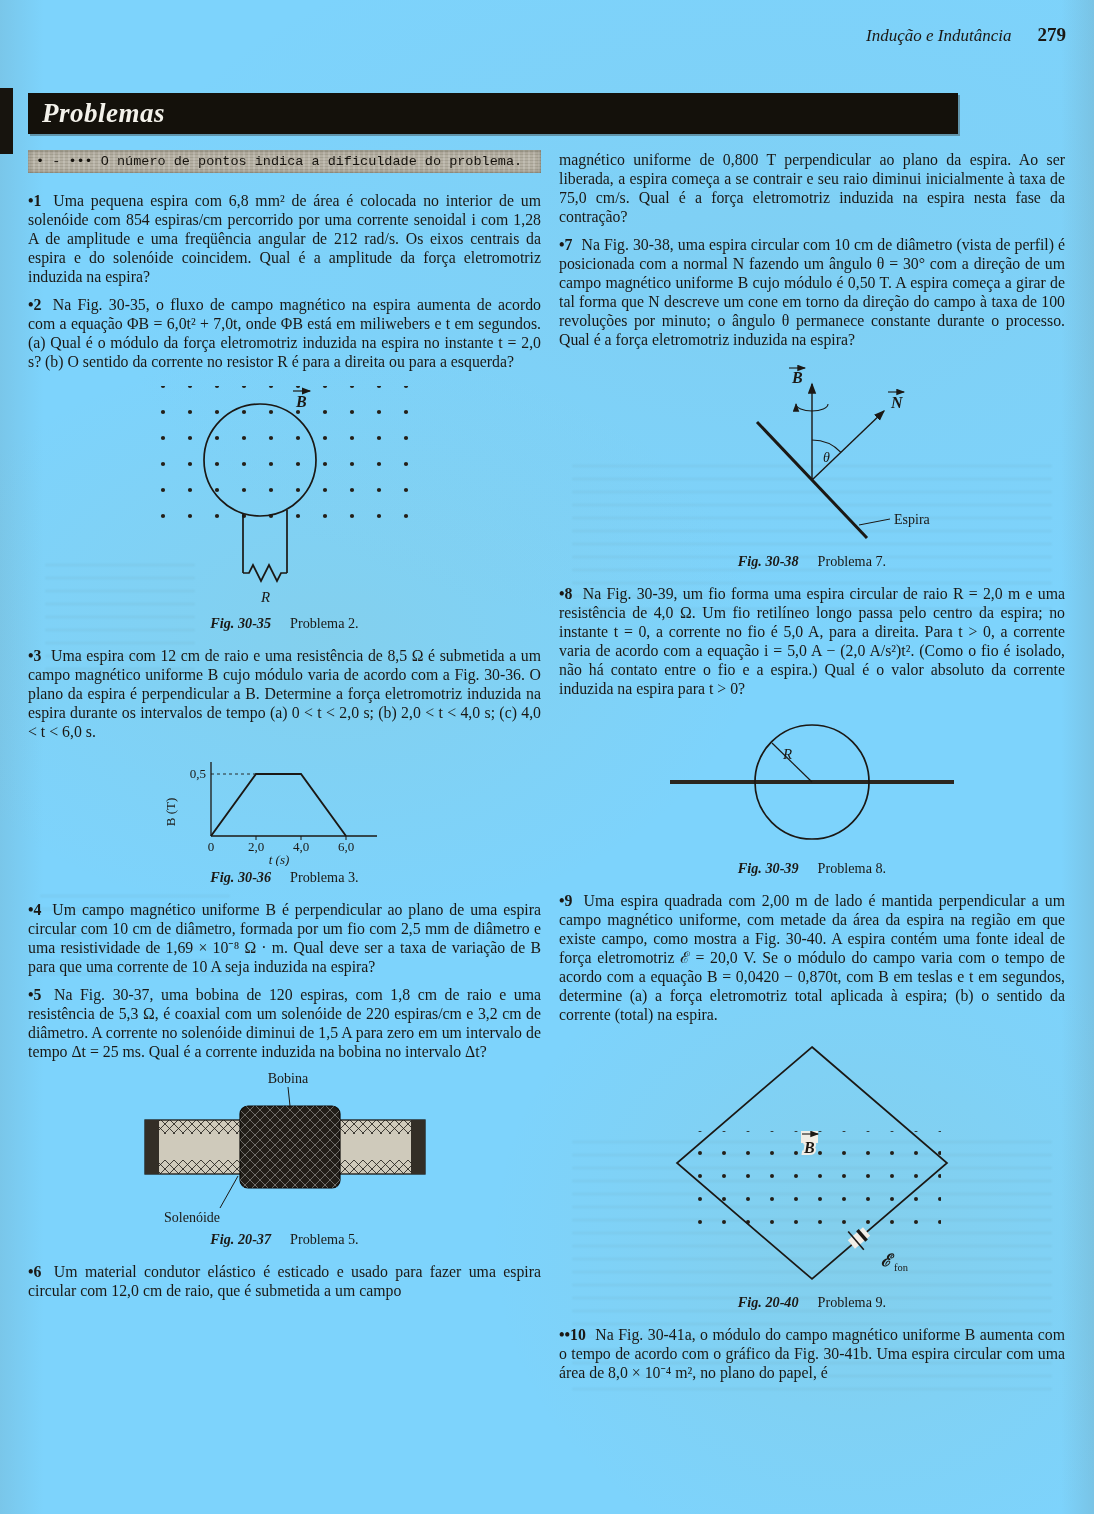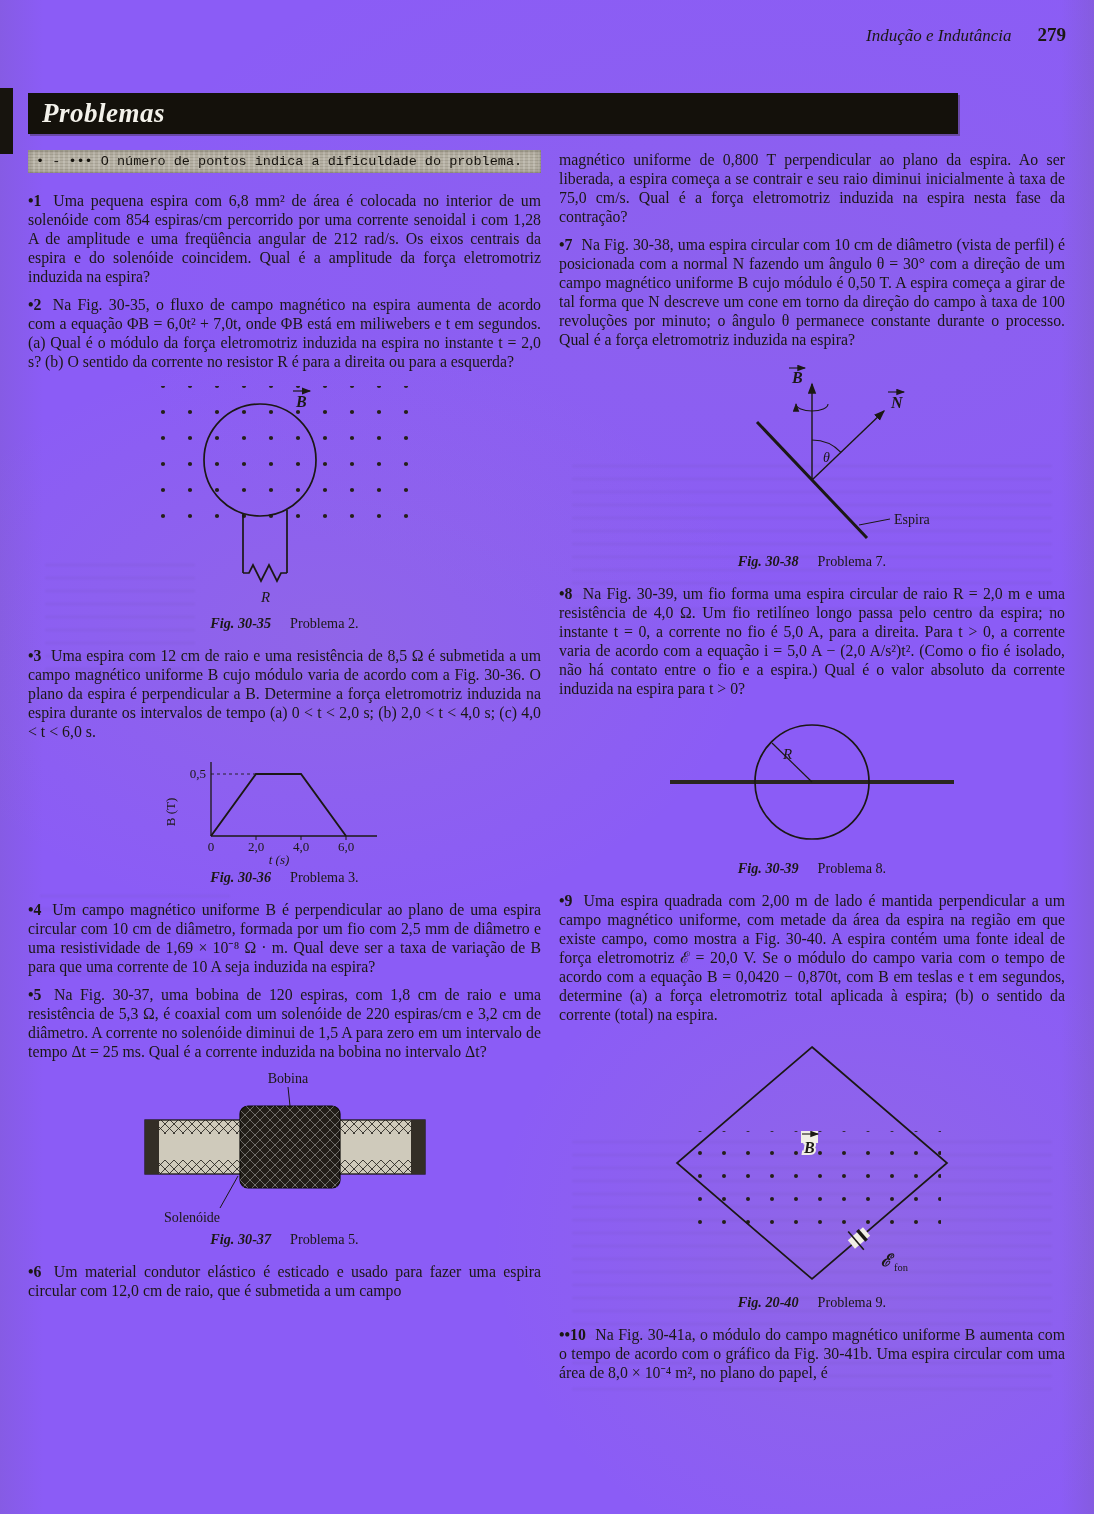--- a/index.html
+++ b/index.html
@@ -1,16 +1,16 @@
 <!DOCTYPE html>
 <html><head>
 <meta charset="utf-8">
 <style>
   html,body{margin:0;padding:0;background:#888;}
-  .page{position:relative;width:1094px;height:1514px;background:#8b5cf6;overflow:hidden;
+  .page{position:relative;width:1094px;height:1514px;background:#7dd3fc;overflow:hidden;
         font-family:"Liberation Serif",serif;color:#1b1814;}
   .page::before{content:"";position:absolute;inset:0;pointer-events:none;
         background:
           radial-gradient(620px 420px at 30% 42%, rgba(182,178,112,0.10), transparent 70%),
           radial-gradient(520px 480px at 78% 82%, rgba(176,176,118,0.12), transparent 70%),
           radial-gradient(900px 500px at 70% 18%, rgba(160,160,130,0.07), transparent 75%),
           linear-gradient(90deg, rgba(90,85,70,0.10), transparent 4%, transparent 97%, rgba(90,85,70,0.12));}
   .running-head{position:absolute;top:24px;right:28px;display:flex;align-items:baseline;gap:26px;}
   .chapter{font-style:italic;font-size:17px;}
   .pagenum{font-weight:bold;font-size:19px;}
@@ -154,21 +154,21 @@
         <rect x="25" y="50" width="280" height="14" fill="url(#xhatch)"></rect>
         <rect x="25" y="90" width="280" height="14" fill="url(#xhatch)"></rect>
         <rect x="25" y="50" width="14" height="54" fill="#332e26"></rect>
         <rect x="291" y="50" width="14" height="54" fill="#332e26"></rect>
         <rect x="120" y="36" width="100" height="82" rx="8" fill="#221e18" stroke="#0d0b08" stroke-width="1.2"></rect>
         <rect x="120" y="36" width="100" height="82" rx="8" fill="url(#xhatchW)"></rect>
         <line x1="100" y1="138" x2="118" y2="106" stroke="#1b1814" stroke-width="1"></line>
         <text x="72" y="152" font-size="14" text-anchor="middle">Solenóide</text>
       </svg>
       <figcaption class="caption">
-        <span class="cap-fig">Fig. 30-37</span><span>Problema 5.</span>
+        <span class="cap-fig">Fig. 20-37</span><span>Problema 5.</span>
       </figcaption>
     </figure>
 
     <p class="prob">
       <span class="marker">•6</span>
       <span>Um material condutor elástico é esticado e usado para fazer uma espira circular com 12,0 cm de raio, que é submetida a um campo</span>
     </p>
 
   </div>
 

